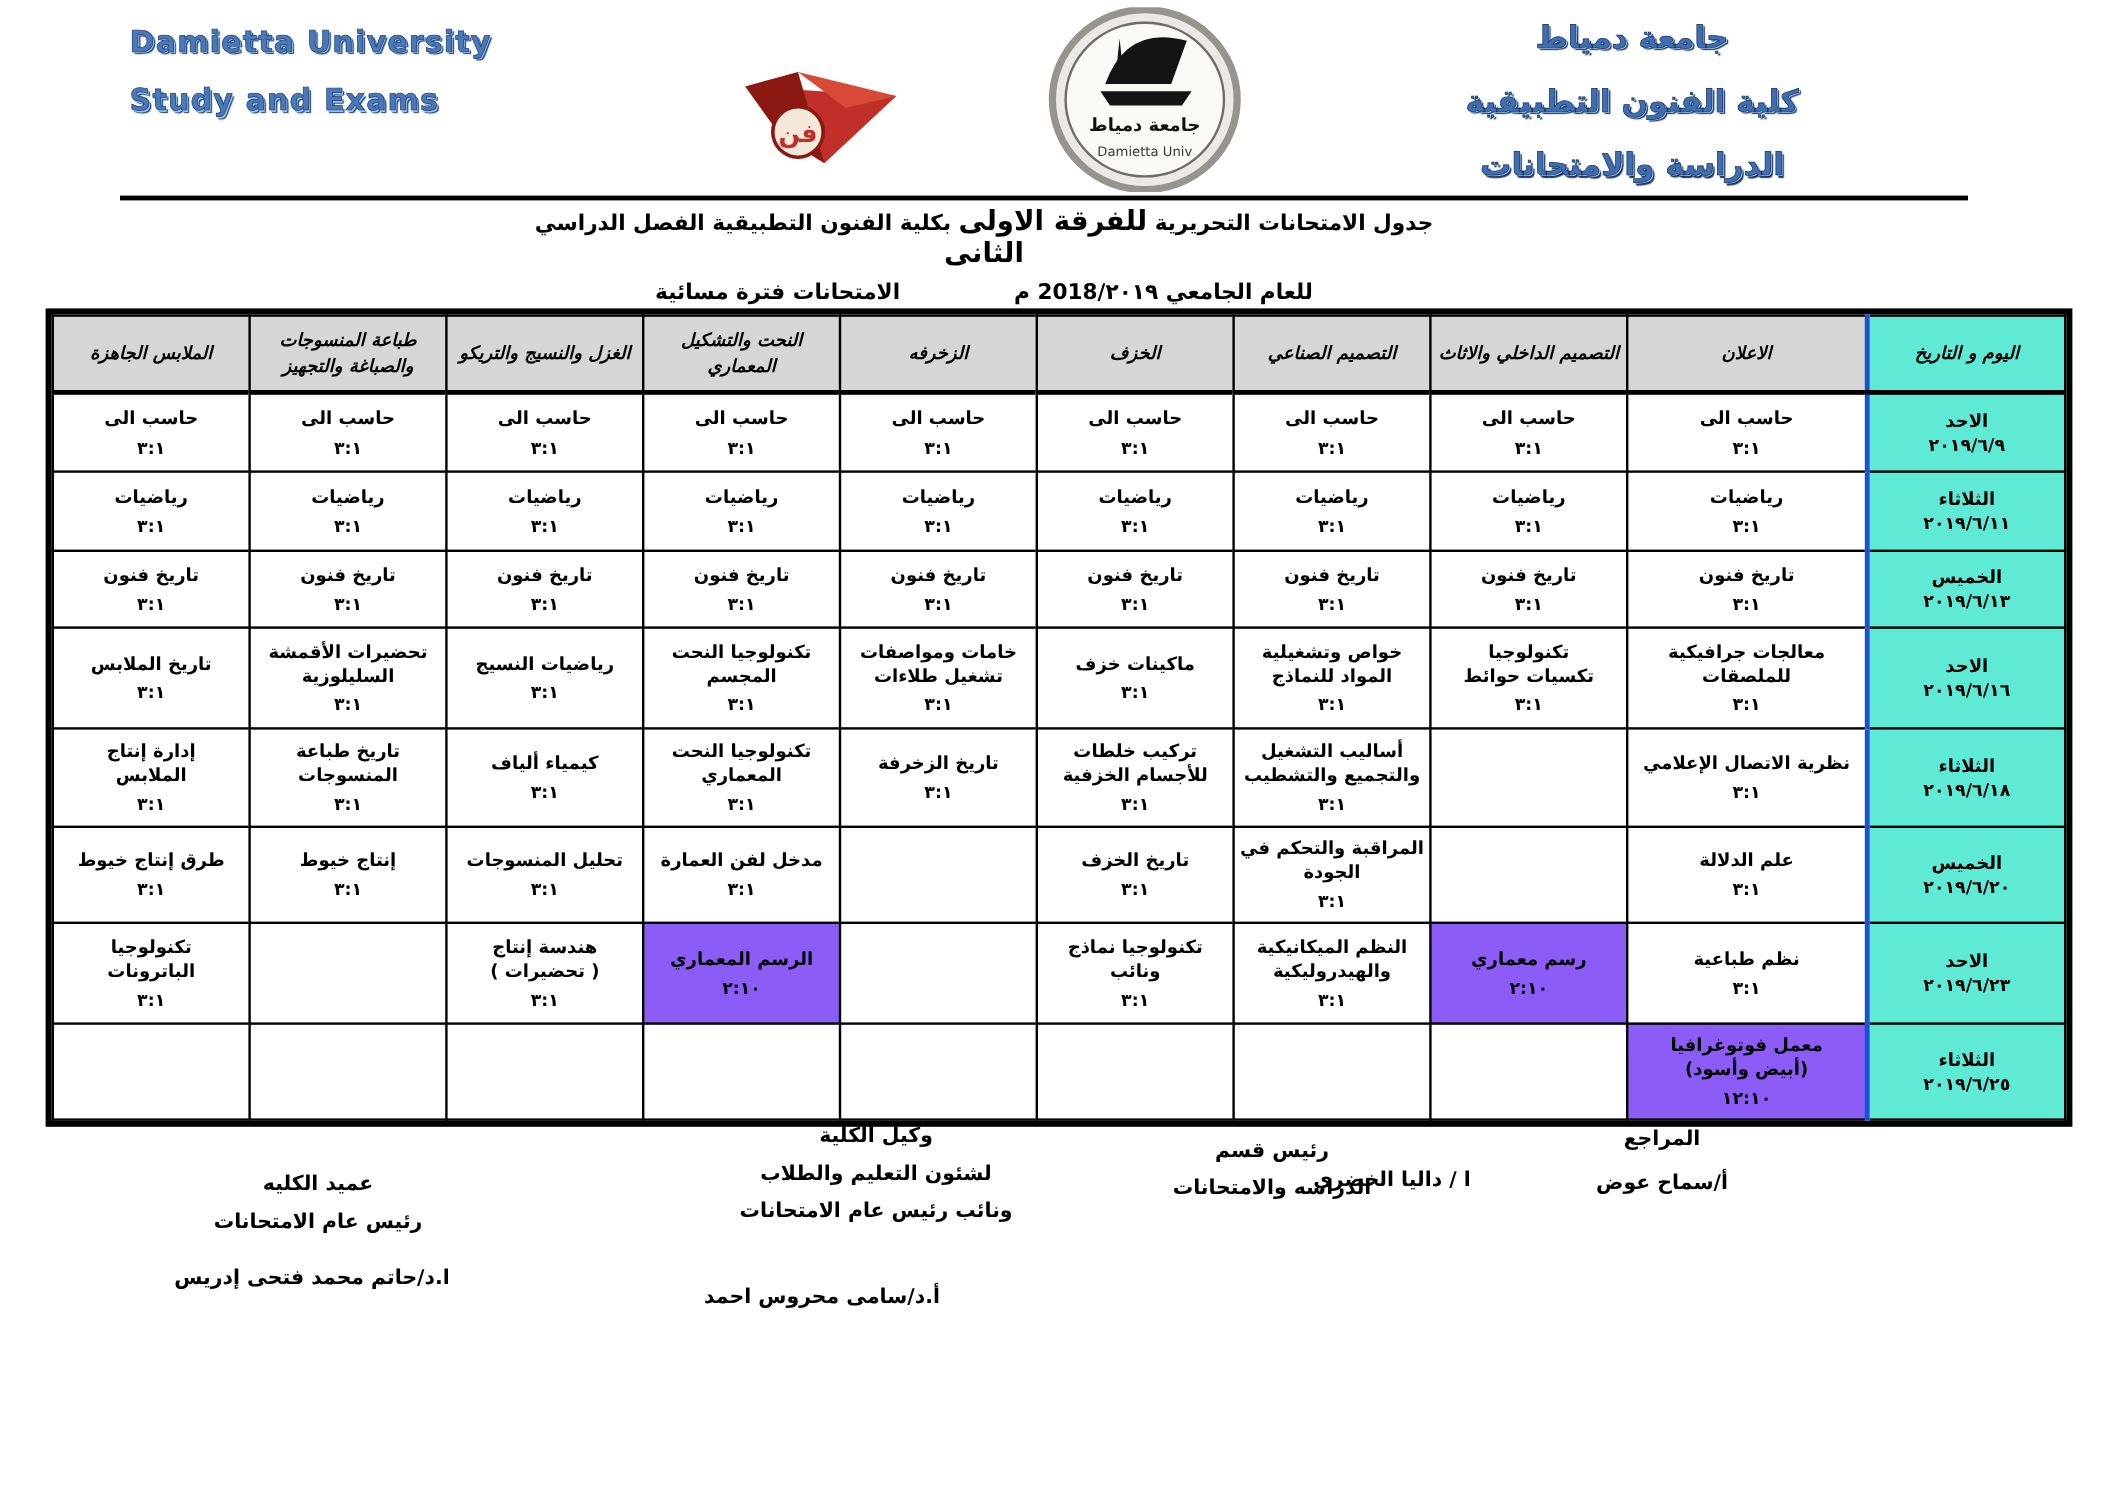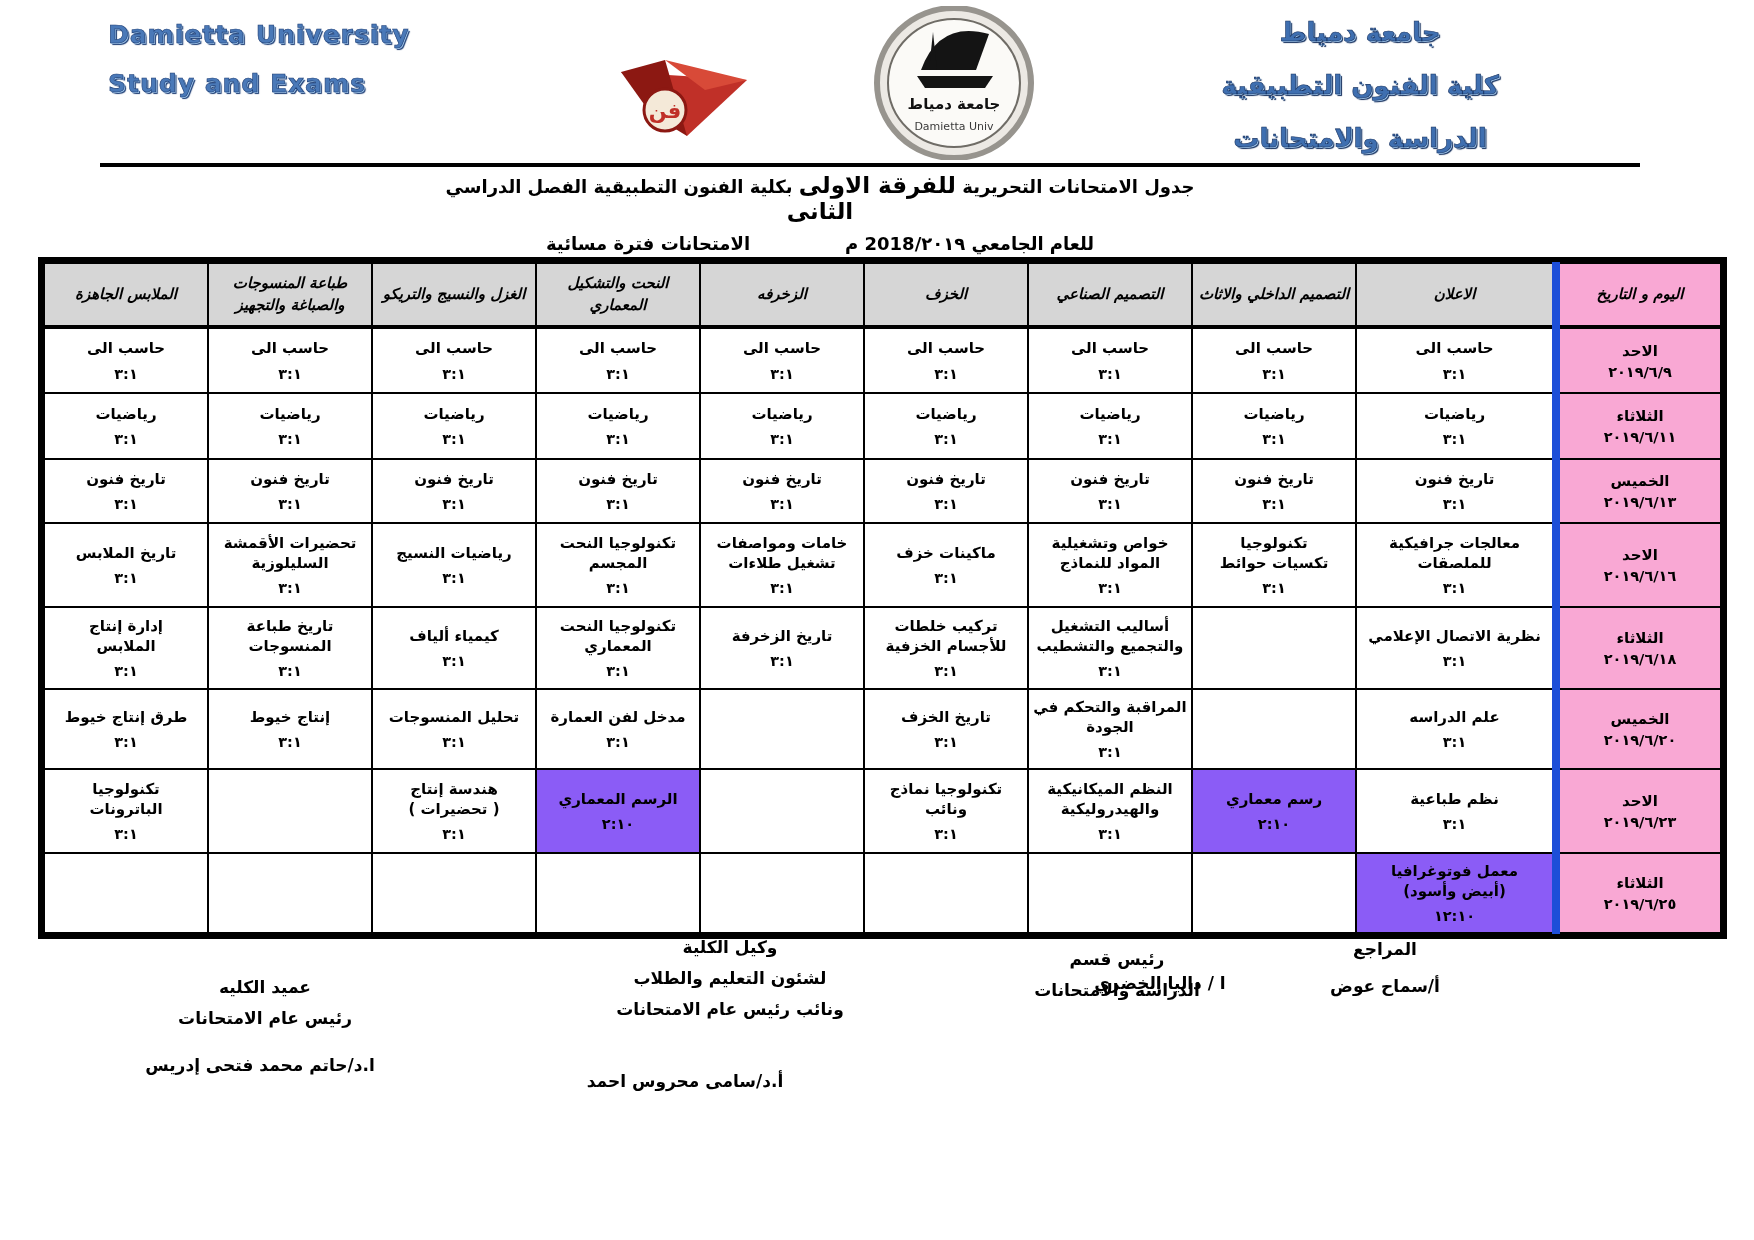--- a/index.html
+++ b/index.html
@@ -31,21 +31,21 @@
   .t1 .big { font-size:23px; }
   .t2 { margin-top:9px; font-size:17px; font-weight:bold; display:flex; justify-content:center; gap:95px; }
   .t2 .year { font-size:18px; }
   .t2 .period { font-size:18px; }
 
   
   .table-wrap { position:absolute; left:38px; top:257px; border:5px solid #000; background:#fff; }
   table { border-collapse:collapse; table-layout:fixed; direction:rtl; }
   th, td { border:2px solid #000; text-align:center; vertical-align:middle; padding:3px 2px; }
   thead th { background:#d6d6d6; font-size:15px; font-weight:bold; font-style:italic; height:64px; line-height:1.45; border-bottom:4px solid #000; }
-  th.day-col, td.day-col { background:#f9a8d4; border-left:8px solid #1d4ed8; }
+  th.day-col, td.day-col { background:#5eead4; border-left:4px solid #1d4ed8; }
   td.shaded { background:#8b5cf6; }
   .cell-subj { font-size:15px; font-weight:bold; line-height:1.3; }
   .cell-time { font-size:14.5px; font-weight:bold; margin-top:7px; }
   .day-name { font-size:15px; font-weight:bold; }
   .day-date { font-size:14.5px; font-weight:bold; margin-top:4px; letter-spacing:1px; }
 
   
   .sig { position:absolute; direction:rtl; text-align:center; font-weight:bold; font-size:17px; color:#000; line-height:31px; }
   .sig .name { margin-top:6px; }
 </style>
@@ -437,21 +437,21 @@
               <div class="cell-time">٣:١</div>
             </td>
           </tr>
           <tr style="height: 80px;">
             <td class="day-col">
               <div class="day-name">الخميس</div>
               <div class="day-date">٢٠١٩/٦/٢٠</div>
             </td>
             <td>
               <div class="cell-subj">
-                <div>علم الدراسه</div>
+                <div>علم الدلالة</div>
               </div>
               <div class="cell-time">٣:١</div>
             </td>
             <td></td>
             <td>
               <div class="cell-subj">
                 <div>المراقبة والتحكم في</div>
                 <div>الجودة</div>
               </div>
               <div class="cell-time">٣:١</div>
@@ -565,21 +565,21 @@
           </tr>
         </tbody>
       </table>
   </div>
 
   <div class="sig" style="left:1270px; top:934px; width:230px;">
     <div>المراجع</div>
     <div class="name">أ/سماح عوض</div>
   </div>
 
-  <div class="sig" style="left:992px; top:944px; width:250px;">
+  <div class="sig" style="left:935px; top:944px; width:250px;">
     <div>رئيس قسم</div>
     <div>الدراسه والامتحانات</div>
   </div>
   <div class="sig" style="left:1040px; top:968px; width:240px;">
     <div>ا / داليا الخضري</div>
   </div>
 
   <div class="sig" style="left:595px; top:932px; width:270px;">
     <div>وكيل الكلية</div>
     <div>لشئون التعليم والطلاب</div>

